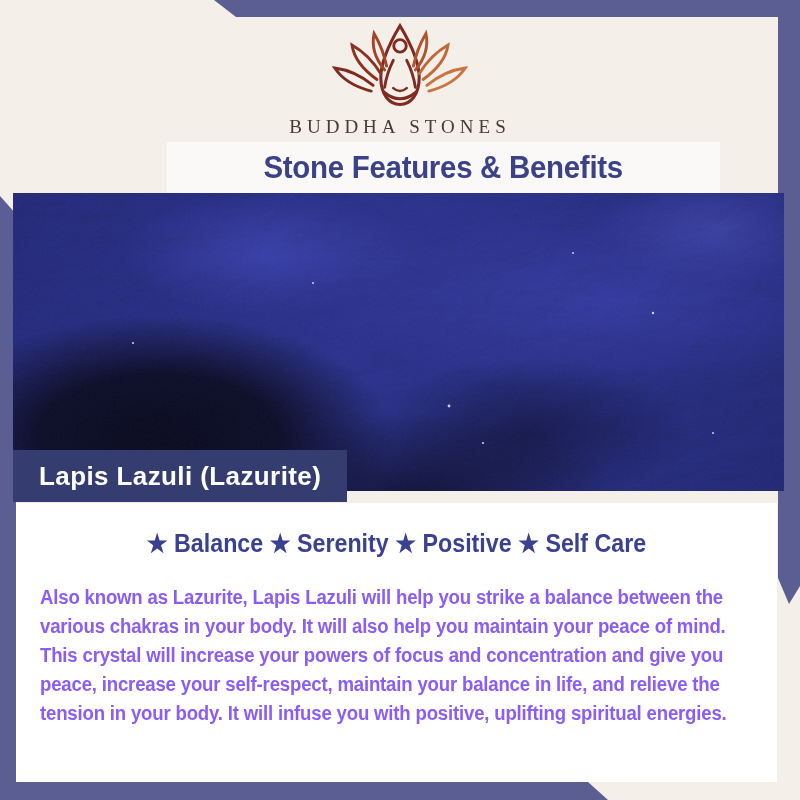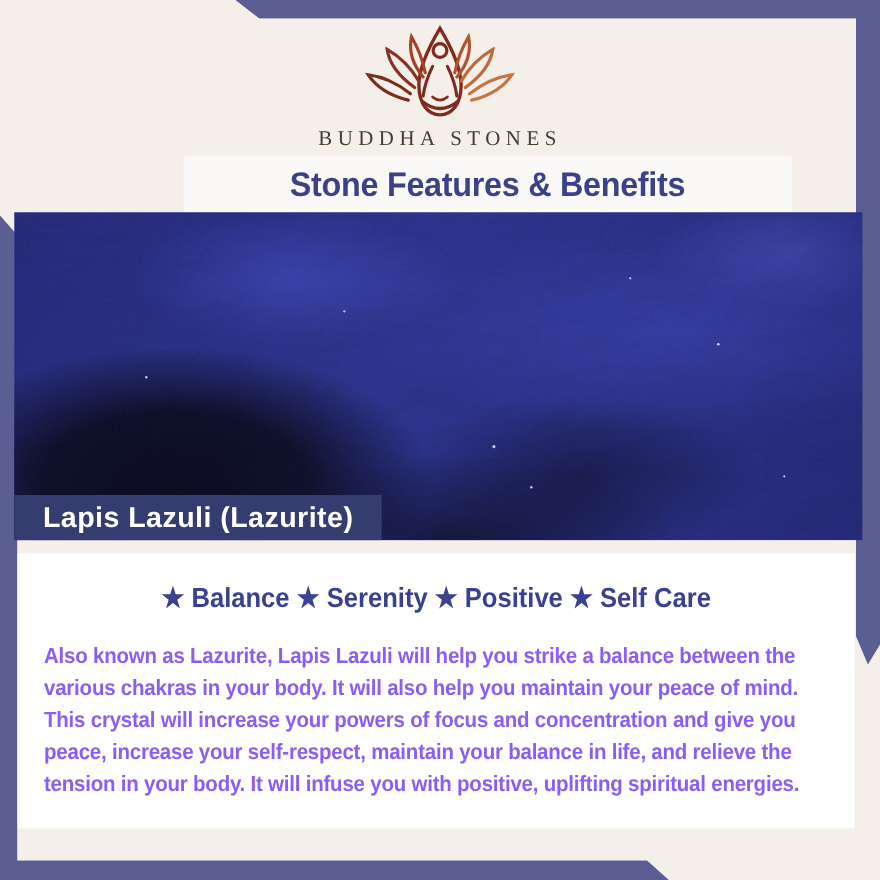--- a/index.html
+++ b/index.html
@@ -43,30 +43,30 @@
       radial-gradient(42% 44% at 52% 102%, rgba(6,8,34,.85) 0%, rgba(6,8,34,0) 64%),
       radial-gradient(30% 34% at 67% 80%, rgba(10,12,48,.65) 0%, rgba(10,12,48,0) 70%),
       radial-gradient(27% 30% at 33% 20%, rgba(84,96,208,.5) 0%, rgba(84,96,208,0) 70%),
       radial-gradient(50% 44% at 78% 36%, rgba(74,86,198,.48) 0%, rgba(74,86,198,0) 72%),
       radial-gradient(22% 26% at 91% 12%, rgba(104,114,218,.4) 0%, rgba(104,114,218,0) 70%),
       linear-gradient(118deg,#272c7c 0%,#30388f 45%,#262b78 100%);
   }
   .stone-photo svg{position:absolute;left:0;top:0;}
   
   .stone-label{
-    position:absolute;left:13px;top:450px;width:334px;height:41px;
+    position:absolute;left:13px;top:450px;width:334px;height:52px;
     background:#353d70;display:flex;align-items:center;z-index:3;
   }
   .stone-label span{
     color:#ffffff;font-size:26px;font-weight:700;letter-spacing:.4px;
     padding-left:26px;white-space:nowrap;
   }
   
   .content-panel{
-    position:absolute;left:16px;top:503px;width:761px;height:250px;
+    position:absolute;left:16px;top:503px;width:761px;height:279px;
     background:#ffffff;
   }
   .benefits-line{
     position:absolute;left:0;top:26px;width:100%;text-align:center;
     color:#3a4190;font-size:25px;font-weight:700;white-space:nowrap;
     transform:scaleX(.93);
   }
   .description{
     position:absolute;left:24px;top:80px;width:730px;
     color:#8b5cf6;font-size:20px;font-weight:700;line-height:29px;

